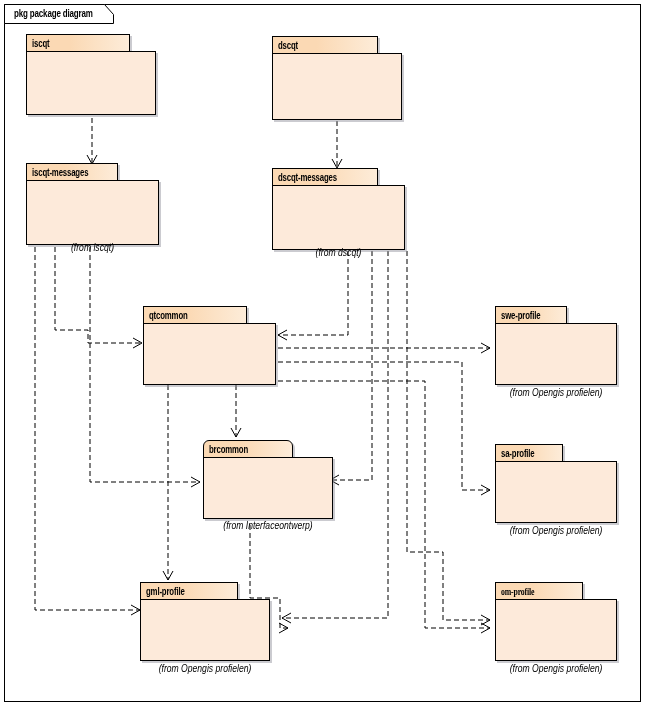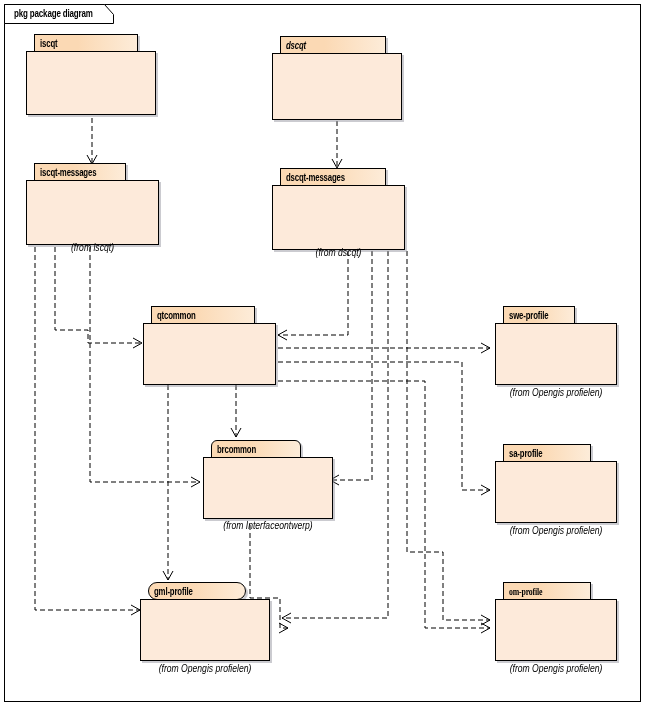--- a/index.html
+++ b/index.html
@@ -58,21 +58,21 @@
     top: 0;
     width: 646px;
     height: 707px;
     pointer-events: none;
   }
   .pkg {
     position: absolute;
   }
   .pkg-tab {
     position: absolute;
-    left: 8px;
+    left: 0;
     top: 0;
     box-sizing: border-box;
     border: 1px solid #000000;
     background: linear-gradient(to right, #fbd9b4 0%, #fbd9b4 42%, #fdecd9 100%);
     box-shadow: 2px 2px 0 rgba(140,140,150,0.45);
   }
   .pkg-body {
     position: absolute;
     box-sizing: border-box;
     border: 1px solid #000000;
@@ -156,21 +156,21 @@
   </svg>
 
   <div class="pkg" style="left:26px; top:34px;">
     <div class="pkg-tab" style="width:104px; height:18px;">
       <div class="pkg-name">iscqt</div>
     </div>
     <div class="pkg-body" style="left:0px; top:17px; width:130px; height:64px;"></div>
   </div>
 
   <div class="pkg" style="left:272px; top:36px;">
-    <div class="pkg-tab" style="width:106px; height:18px;font-style:italic;">
+    <div class="pkg-tab" style="width:106px; height:18px;">
       <div class="pkg-name">dscqt</div>
     </div>
     <div class="pkg-body" style="left:0px; top:17px; width:130px; height:67px;"></div>
   </div>
 
   <div class="pkg" style="left:26px; top:163px;">
     <div class="pkg-tab" style="width:92px; height:28px;">
       <div class="pkg-name">iscqt-messages</div>
     </div>
     <div class="pkg-body" style="left:0px; top:17px; width:133px; height:65px;"></div>
@@ -202,29 +202,29 @@
 
   <div class="pkg" style="left:495px; top:306px;">
     <div class="pkg-tab" style="width:72px; height:18px;">
       <div class="pkg-name">swe-profile</div>
     </div>
     <div class="pkg-body" style="left:0px; top:17px; width:122px; height:62px;"></div>
     <div class="pkg-from" style="left:-14px; top:81px; width:150px;">(from Opengis profielen)</div>
   </div>
 
   <div class="pkg" style="left:495px; top:444px;">
-    <div class="pkg-tab" style="width:88px; height:18px;">
+    <div class="pkg-tab" style="width:68px; height:18px;">
       <div class="pkg-name">sa-profile</div>
     </div>
     <div class="pkg-body" style="left:0px; top:17px; width:122px; height:62px;"></div>
     <div class="pkg-from" style="left:-14px; top:81px; width:150px;">(from Opengis profielen)</div>
   </div>
 
   <div class="pkg" style="left:140px; top:582px;">
-    <div class="pkg-tab" style="width:98px; height:18px;border-radius:9px;">
+    <div class="pkg-tab" style="width:98px; height:18px;">
       <div class="pkg-name">gml-profile</div>
     </div>
     <div class="pkg-body" style="left:0px; top:17px; width:130px; height:62px;"></div>
     <div class="pkg-from" style="left:-18px; top:81px; width:166px;">(from Opengis profielen)</div>
   </div>
 
   <div class="pkg" style="left:495px; top:582px;">
     <div class="pkg-tab" style="width:88px; height:18px;font-family:Liberation Serif, serif;">
       <div class="pkg-name">om-profile</div>
     </div>

